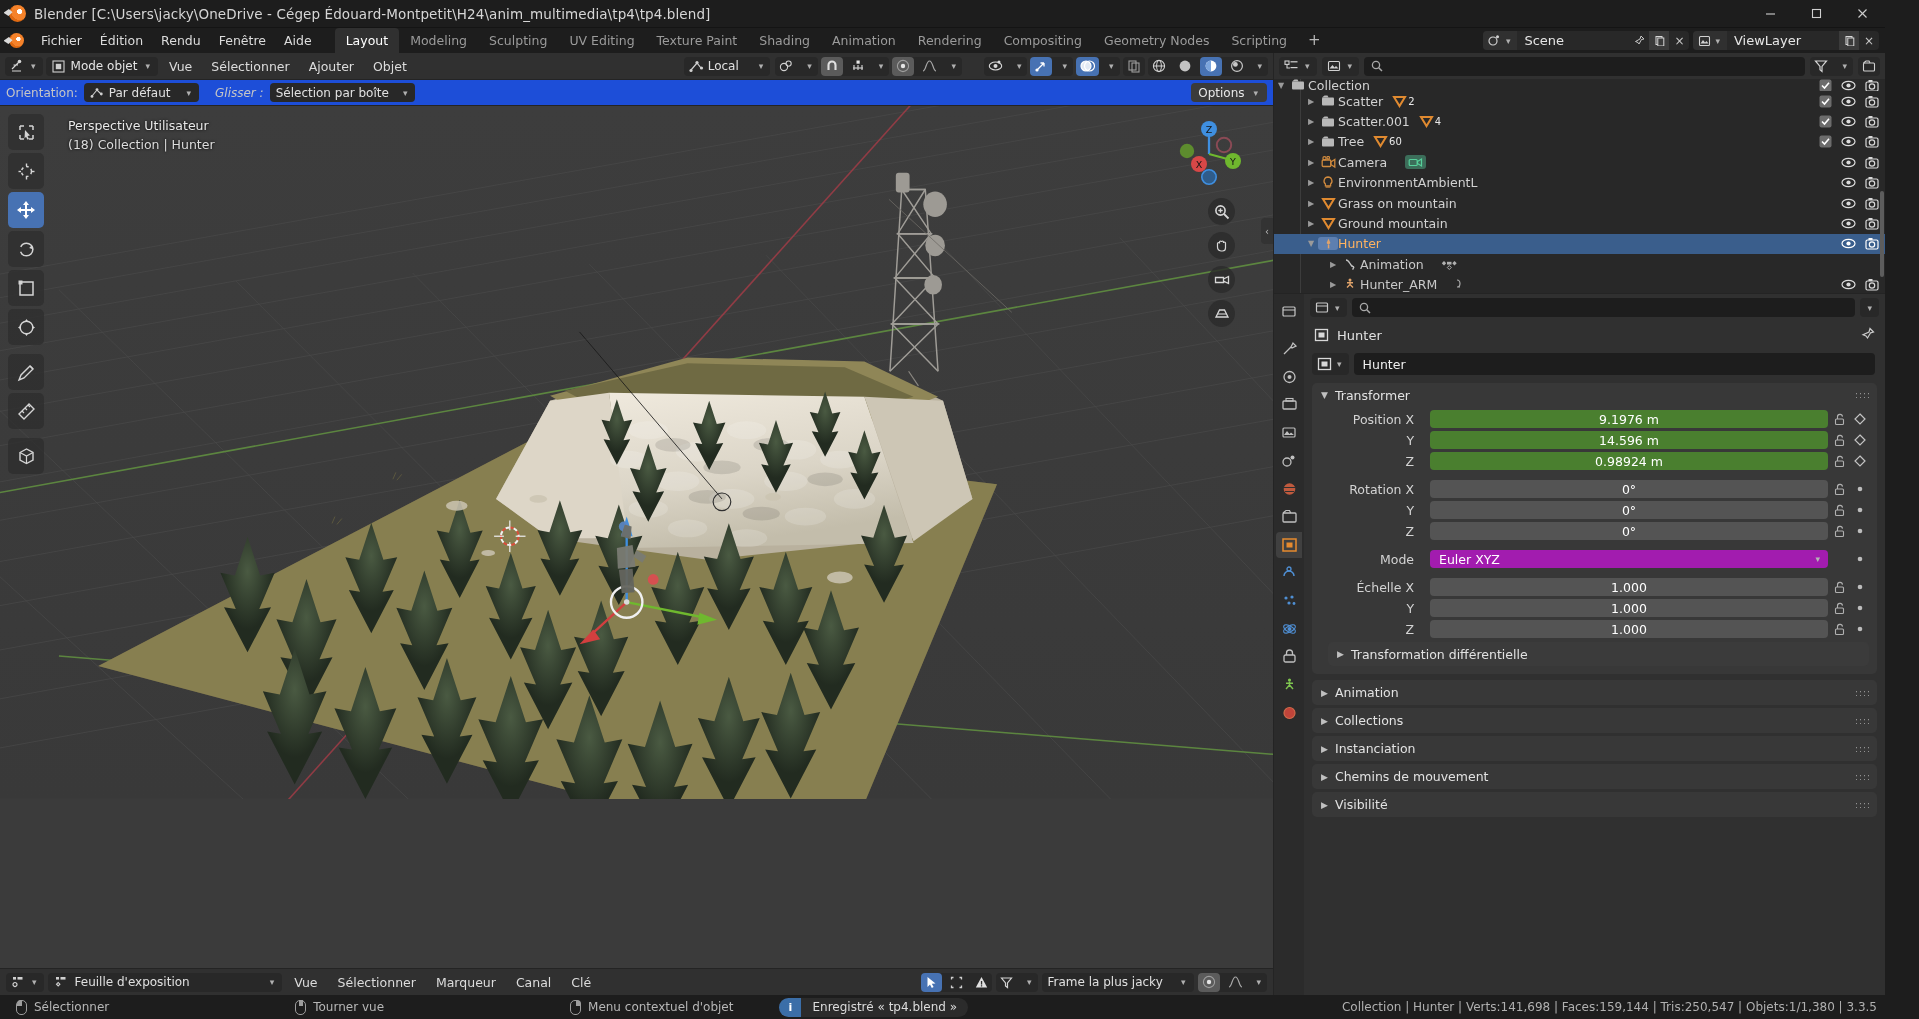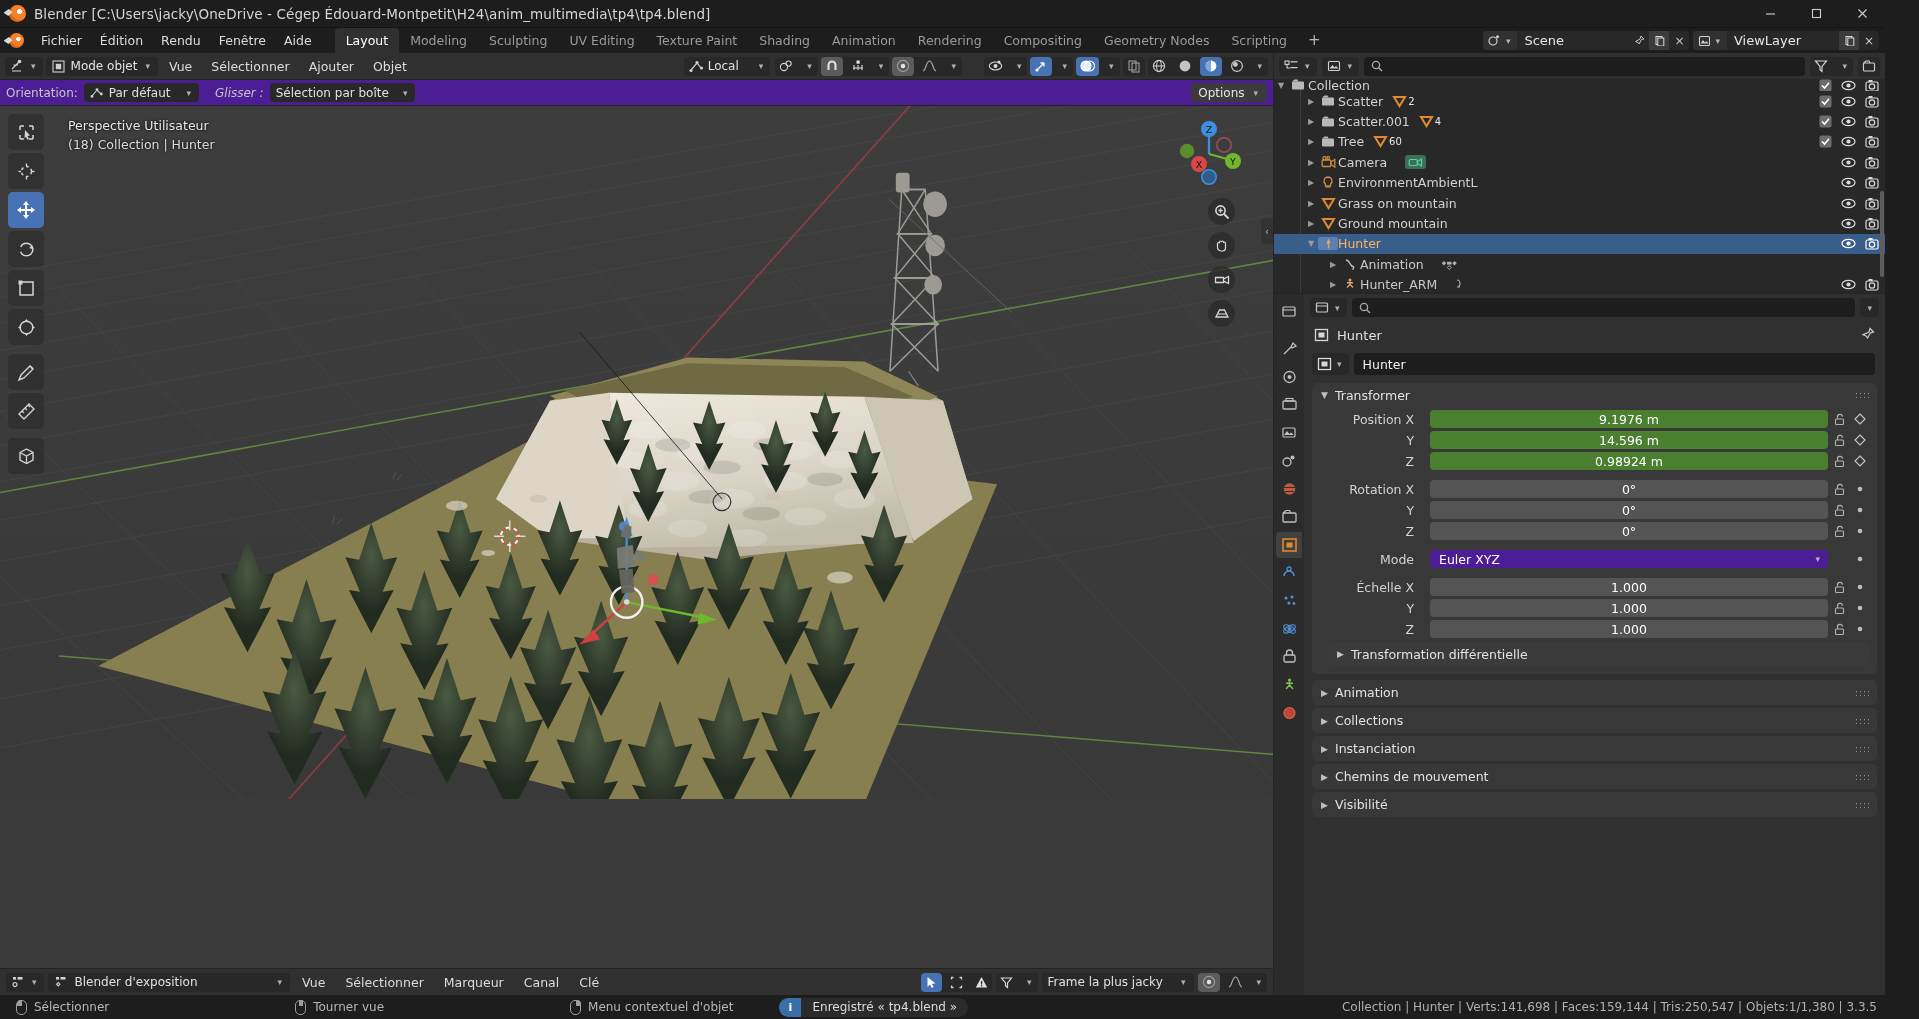--- a/index.html
+++ b/index.html
@@ -59,21 +59,21 @@
      padding:0 4px; border-radius:4px; }
   .seg.on { background:#4772b3; }
   .seg.on2 { background:#5b5b5b; }
   .caret { font-size:9px; color:#b0b0b0; padding:0 2px; }
   .mode-btn { background:#282828; border-radius:4px; height:19px; display:flex; align-items:center;
      padding:0 6px; gap:6px; font-size:12px; }
   .hdr-menu { font-size:12.5px; color:#dcdcdc; padding:0 8px; line-height:19px; }
   .spacer { flex:1; }
 
   
-  .vp-tool { height:26px; background:#4c1d95; display:flex; align-items:center; gap:6px;
+  .vp-tool { height:26px; background:#1d4ed8; display:flex; align-items:center; gap:6px;
      padding:0 6px; flex:0 0 26px; border-bottom:1px solid #242424; }
   .lbl { font-size:12px; color:#c6c6c6; }
   .dd { background:#282828; border-radius:4px; height:19px; display:flex; align-items:center;
      padding:0 6px; font-size:12px; gap:6px; color:#e0e0e0; }
   .opt-btn { background:#3b3b3b; border-radius:4px; height:19px; display:flex; align-items:center;
      padding:0 7px; font-size:12px; gap:7px; color:#e8e8e8; }
 
   
   .viewport { flex:1; position:relative; overflow:hidden; background:#3b3b3b; min-height:0; }
   .vp-canvas { position:absolute; inset:0; }
@@ -156,21 +156,21 @@
   .dots { margin-left:auto; color:#9a9a9a; font-size:9px; letter-spacing:1px; line-height:6px;
      width:13px; }
   .panel-body { padding:2px 0 8px 0; }
   .prow { display:flex; align-items:center; height:20px; margin-bottom:1px; padding-right:7px; }
   .prow .plabel { width:118px; text-align:right; font-size:12.5px; color:#d3d3d3;
      padding-right:16px; }
   .pfield { flex:1; height:18.5px; border-radius:4px; display:flex; align-items:center;
      justify-content:center; font-size:12.5px; color:#fff; }
   .pfield.green { background:#4a7f2f; }
   .pfield.grey { background:#545454; }
-  .pfield.dark { background:#4c1d95; justify-content:flex-start; padding:0 9px; position:relative; }
+  .pfield.dark { background:#a21caf; justify-content:flex-start; padding:0 9px; position:relative; }
   .pfield.dark .dcaret { position:absolute; right:8px; font-size:9px; color:#b5b5b5; }
   .plock { width:22px; display:flex; align-items:center; justify-content:center; }
   .pkey { width:20px; display:flex; align-items:center; justify-content:center; }
   .gap { height:7px; }
   .sub-panel { margin:3px 8px 0 16px; background:#3b3b3b; border-radius:5px; height:24px;
      display:flex; align-items:center; gap:7px; padding:0 9px; font-size:12.5px; color:#e2e2e2; }
   .closed-panel { margin:3px 8px 0 8px; background:#383838; border-radius:5px; height:25px;
      display:flex; align-items:center; gap:7px; padding:0 9px; font-size:12.5px; color:#e2e2e2; }
   .chev { font-size:9px; color:#c0c0c0; }
 
@@ -827,21 +827,21 @@
               <circle cx="4" cy="9.5" r="2" fill="none" stroke="#d0d0d0" stroke-width="1.2" transform="rotate(45 4 9.5)"></circle>
             </svg>
           <span class="caret">▾</span>
         </div>
         <div class="dd">
           <svg width="15" height="14" viewBox="0 0 15 14">
               <rect x="2" y="2" width="3" height="2.6" fill="#d0d0d0"></rect>
               <rect x="6.5" y="2" width="5" height="2.6" fill="#d0d0d0"></rect>
               <rect x="3" y="8" width="2.4" height="2.4" fill="none" stroke="#d0d0d0" stroke-width="1.1" transform="rotate(45 4.2 9.2)"></rect>
             </svg>
-          <span>Blender d'exposition</span>
+          <span>Feuille d'exposition</span>
           <span class="caret" style="padding-left:74px;">▾</span>
         </div>
         <div class="hdr-menu">Vue</div>
         <div class="hdr-menu">Sélectionner</div>
         <div class="hdr-menu">Marqueur</div>
         <div class="hdr-menu">Canal</div>
         <div class="hdr-menu">Clé</div>
         <div class="tl-right">
           <div class="btn group">
             <div class="seg on">

